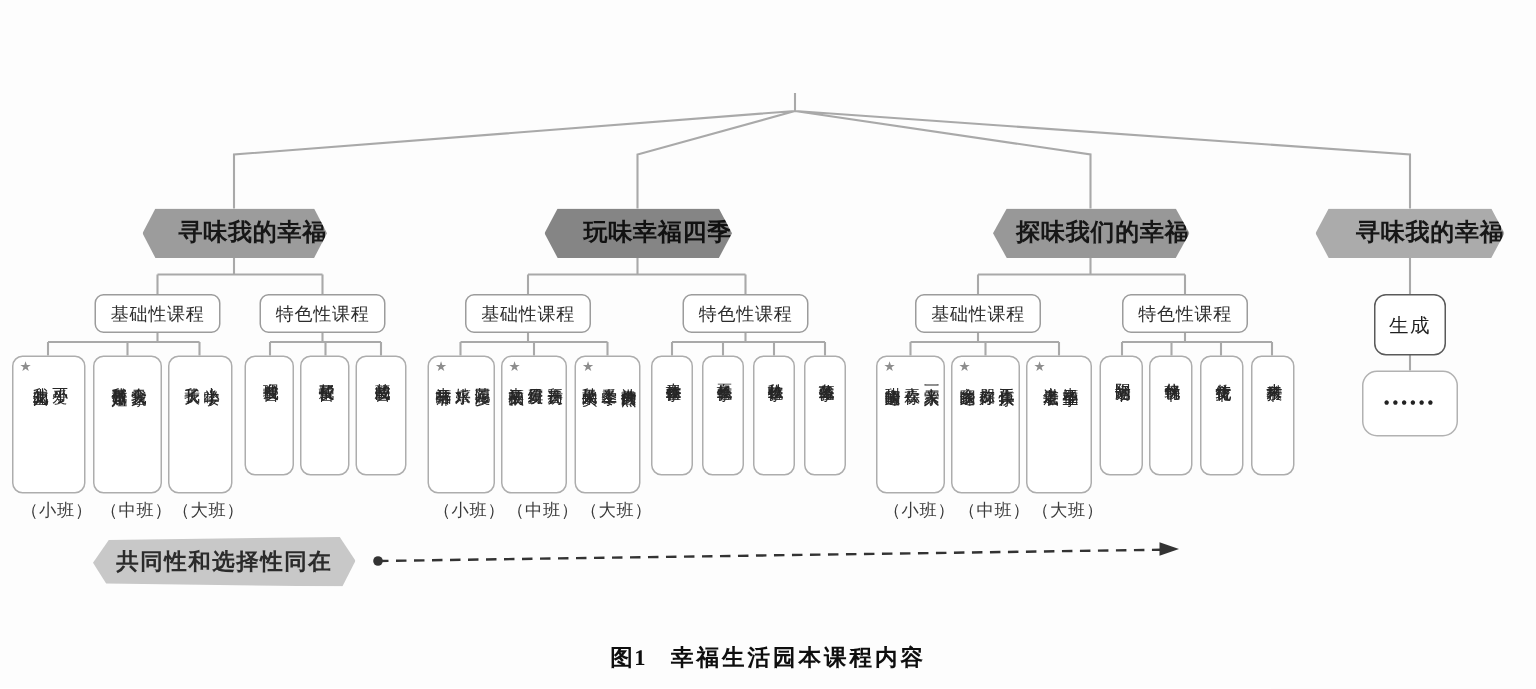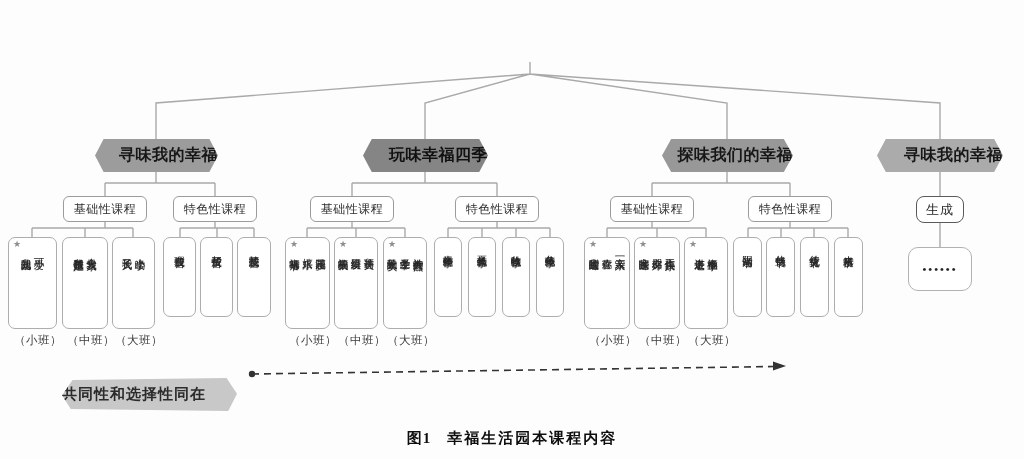--- a/index.html
+++ b/index.html
@@ -23,22 +23,22 @@
   .leaf.tall .vt{padding-top:12px;}
   .vt > span{display:block;}
   .star{position:absolute;top:2px;left:4px;font-size:9px;color:#8d8d8d;line-height:9px;}
   .cls{position:absolute;font-size:11.5px;color:#3a3a3a;text-align:right;letter-spacing:0.5px;}
   .gen{background:#ffffff;border:1.6px solid #5a5a5a;border-radius:8px;font-size:13px;color:#1f1f1f;
        display:flex;align-items:center;justify-content:center;letter-spacing:1px;}
   .dotsbox{background:#ffffff;border:1.2px solid #b2b2b2;border-radius:10px;font-size:11px;
        font-weight:bold;letter-spacing:2px;color:#222;
        display:flex;align-items:center;justify-content:center;}
   .blob{background:#c8c8c8;color:#2b2b2b;font-size:15px;font-weight:bold;letter-spacing:1px;
-       display:flex;align-items:center;
-       clip-path:polygon(6% 6%,94% 0%,100% 48%,95% 100%,5% 94%,0% 52%);margin-top:20px;}
+       display:flex;align-items:center;justify-content:center;
+       clip-path:polygon(6% 6%,94% 0%,100% 48%,95% 100%,5% 94%,0% 52%);}
   .caption{position:absolute;left:0;right:0;top:429px;text-align:center;font-size:15px;
        font-weight:bold;color:#0e0e0e;letter-spacing:2px;}
   .caption .pre{margin-right:16px;letter-spacing:1px;}
 </style>
 </head>
 <body>
 
 <div class="figure">
 
   <svg class="lines" viewBox="0 0 1024 459">
@@ -90,21 +90,21 @@
   <div class="node sub" style="left:455px;top:196px;width:84px;height:26px">
       <span>特色性课程</span>
     </div>
   <div class="node sub" style="left:610px;top:196px;width:84px;height:26px">
       <span>基础性课程</span>
     </div>
   <div class="node sub" style="left:748px;top:196px;width:84px;height:26px">
       <span>特色性课程</span>
     </div>
 
-  <div class="node gen" style="left:916px;top:196px;width:48px;height:27px">
+  <div class="node gen" style="left:916px;top:196px;width:48px;height:41px">
       <span>生成</span>
     </div>
   <div class="node dotsbox" style="left:908px;top:247px;width:64px;height:44px">
       <span>••••••</span>
     </div>
 
   <div class="node leaf tall" style="left:8px;top:237px;width:49px;height:92px">
     <span class="star">★</span>
     <div class="vt">
       <span>小可爱</span>

